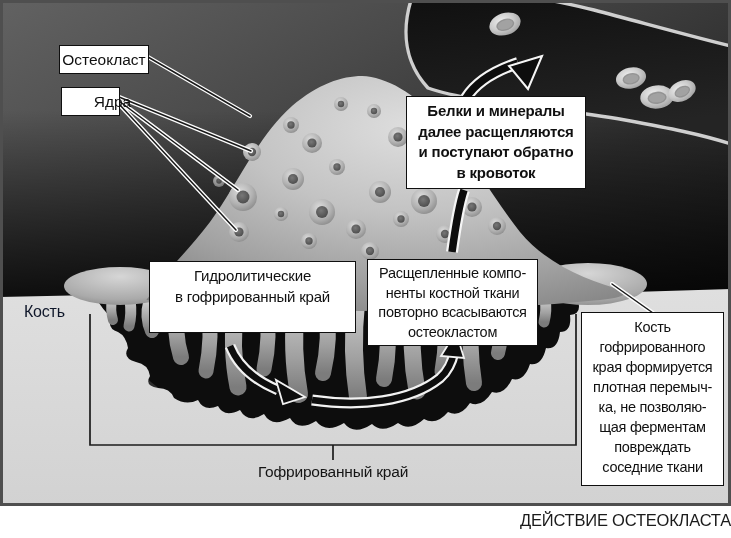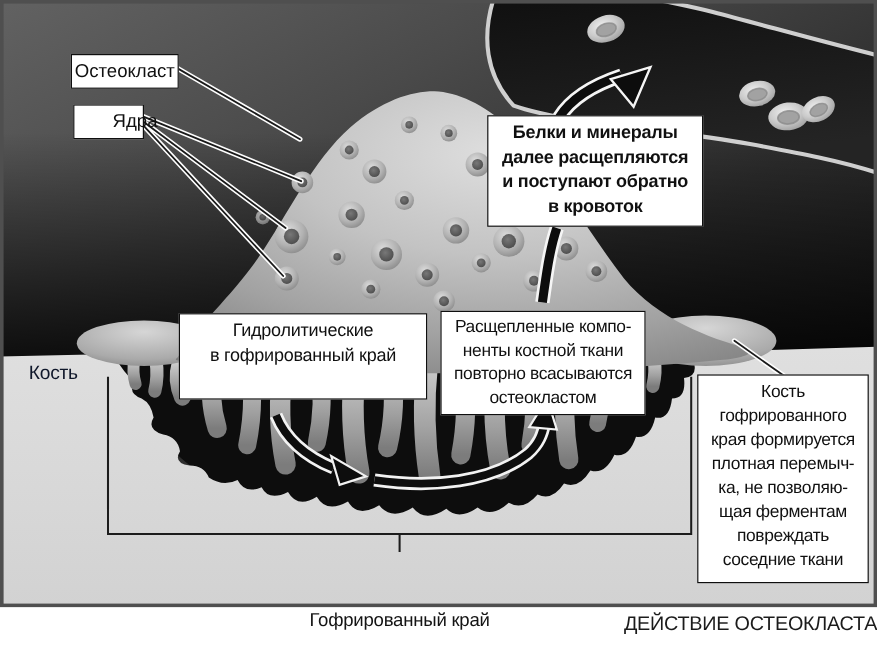--- a/index.html
+++ b/index.html
@@ -24,21 +24,21 @@
   #box-blood    { left:406px; top:96px;  width:180px; height:93px;font-weight:bold;  }
   #box-enzymes  { left:149px; top:261px; width:207px; height:72px;  }
   #box-resorbed { left:367px; top:247px; width:171px; height:87px;margin-top:12px;  }
   #box-seal     { left:581px; top:312px; width:143px; height:174px; line-height:20px; }
   #label-bone {
     position:absolute; left:24px; top:303px; font-size:16px; color:#0f172a;
     letter-spacing:-0.2px;
   }
   #label-ruffled {
     position:absolute; left:233px; top:463px; width:200px; text-align:center;
-    font-size:15.5px; color:#141414; letter-spacing:-0.2px;margin-top:46px;
+    font-size:15.5px; color:#141414; letter-spacing:-0.2px;
   }
   #caption {
     position:absolute; top:511px; left:0; width:731px; text-align:right;
     padding-left:66px; box-sizing:border-box; font-size:16.5px;
     letter-spacing:-0.2px; color:#1b1b1b;
   }
 </style>
 </head>
 <body>
 

